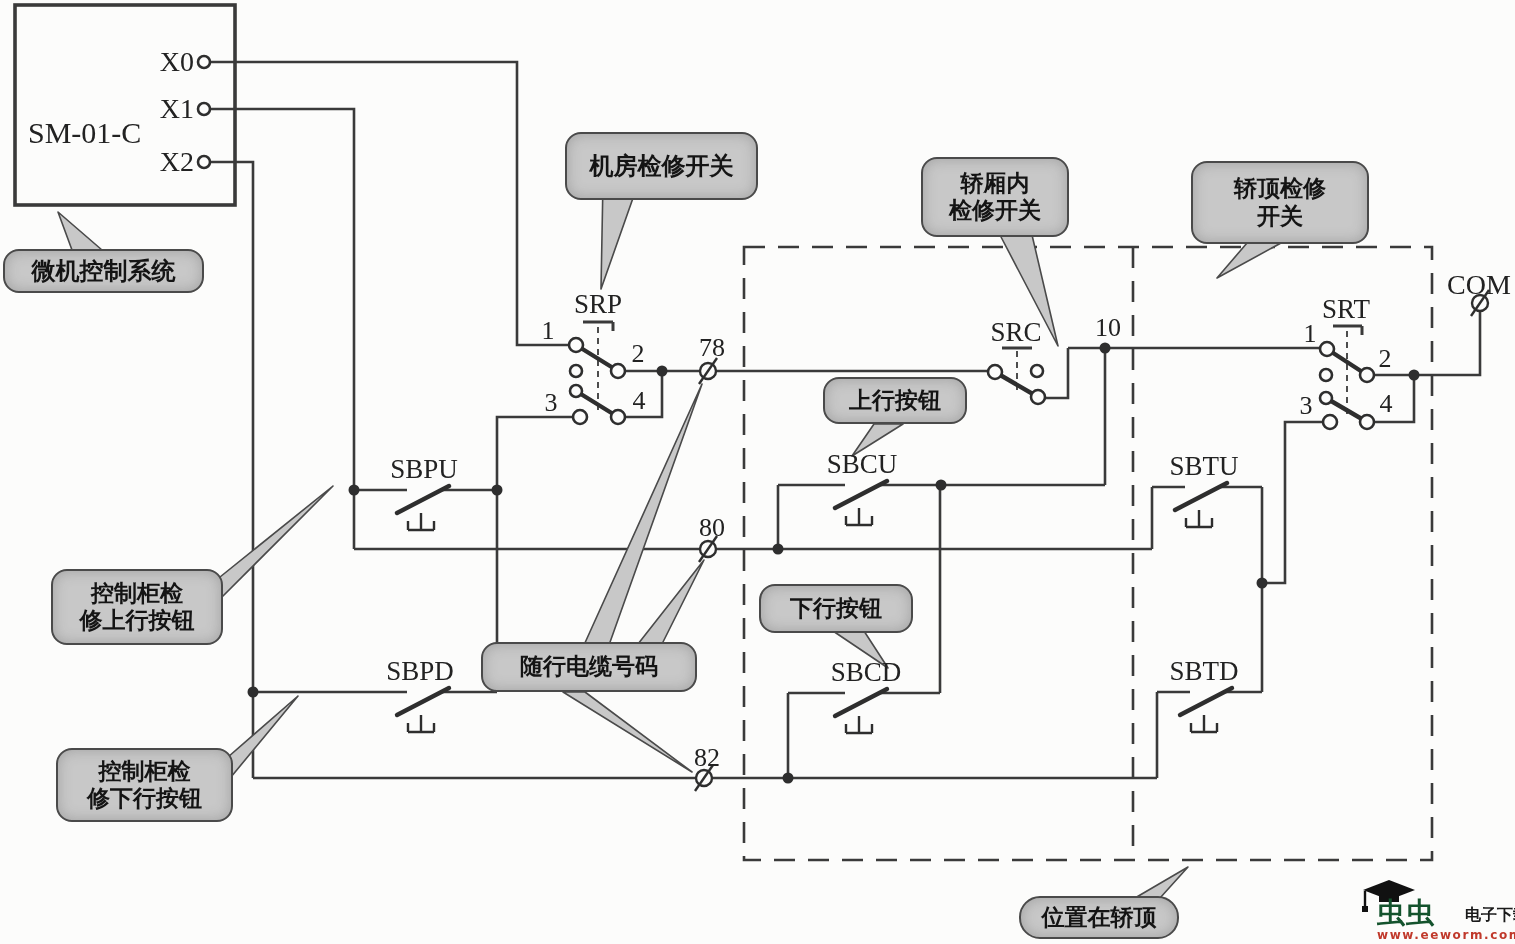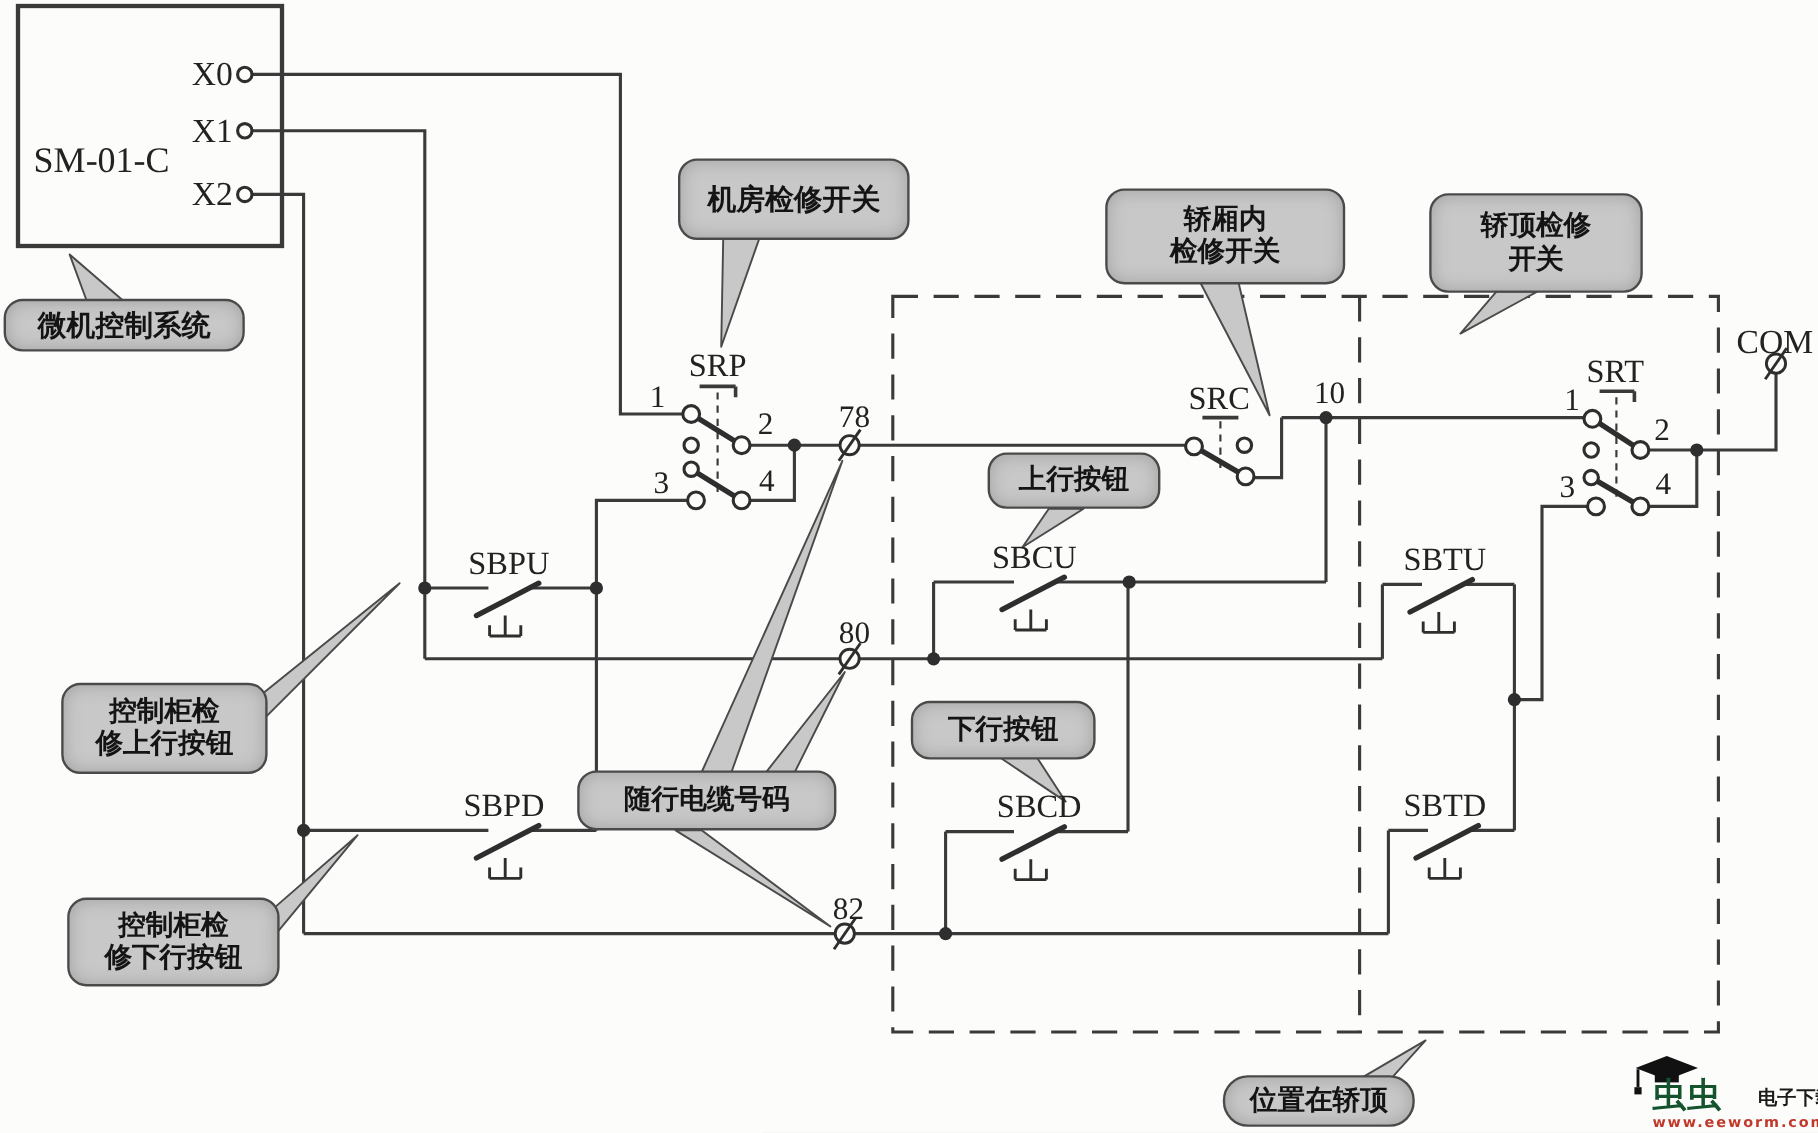--- a/index.html
+++ b/index.html
@@ -206,21 +206,21 @@
   </g>
 </svg>
 
 
 <div class="callout small" style="left:3px;top:249px;width:201px;height:44px;">
   <div>微机控制系统</div>
 </div>
 <div class="callout small" style="left:565px;top:132px;width:193px;height:68px;">
   <div>机房检修开关</div>
 </div>
-<div class="callout" style="left:921px;top:157px;width:200px;height:80px;">
+<div class="callout" style="left:921px;top:157px;width:148px;height:80px;">
   <div>轿厢内</div>
   <div>检修开关</div>
 </div>
 <div class="callout" style="left:1191px;top:161px;width:178px;height:83px;">
   <div>轿顶检修</div>
   <div>开关</div>
 </div>
 <div class="callout" style="left:823px;top:377px;width:144px;height:47px;">
   <div>上行按钮</div>
 </div>

